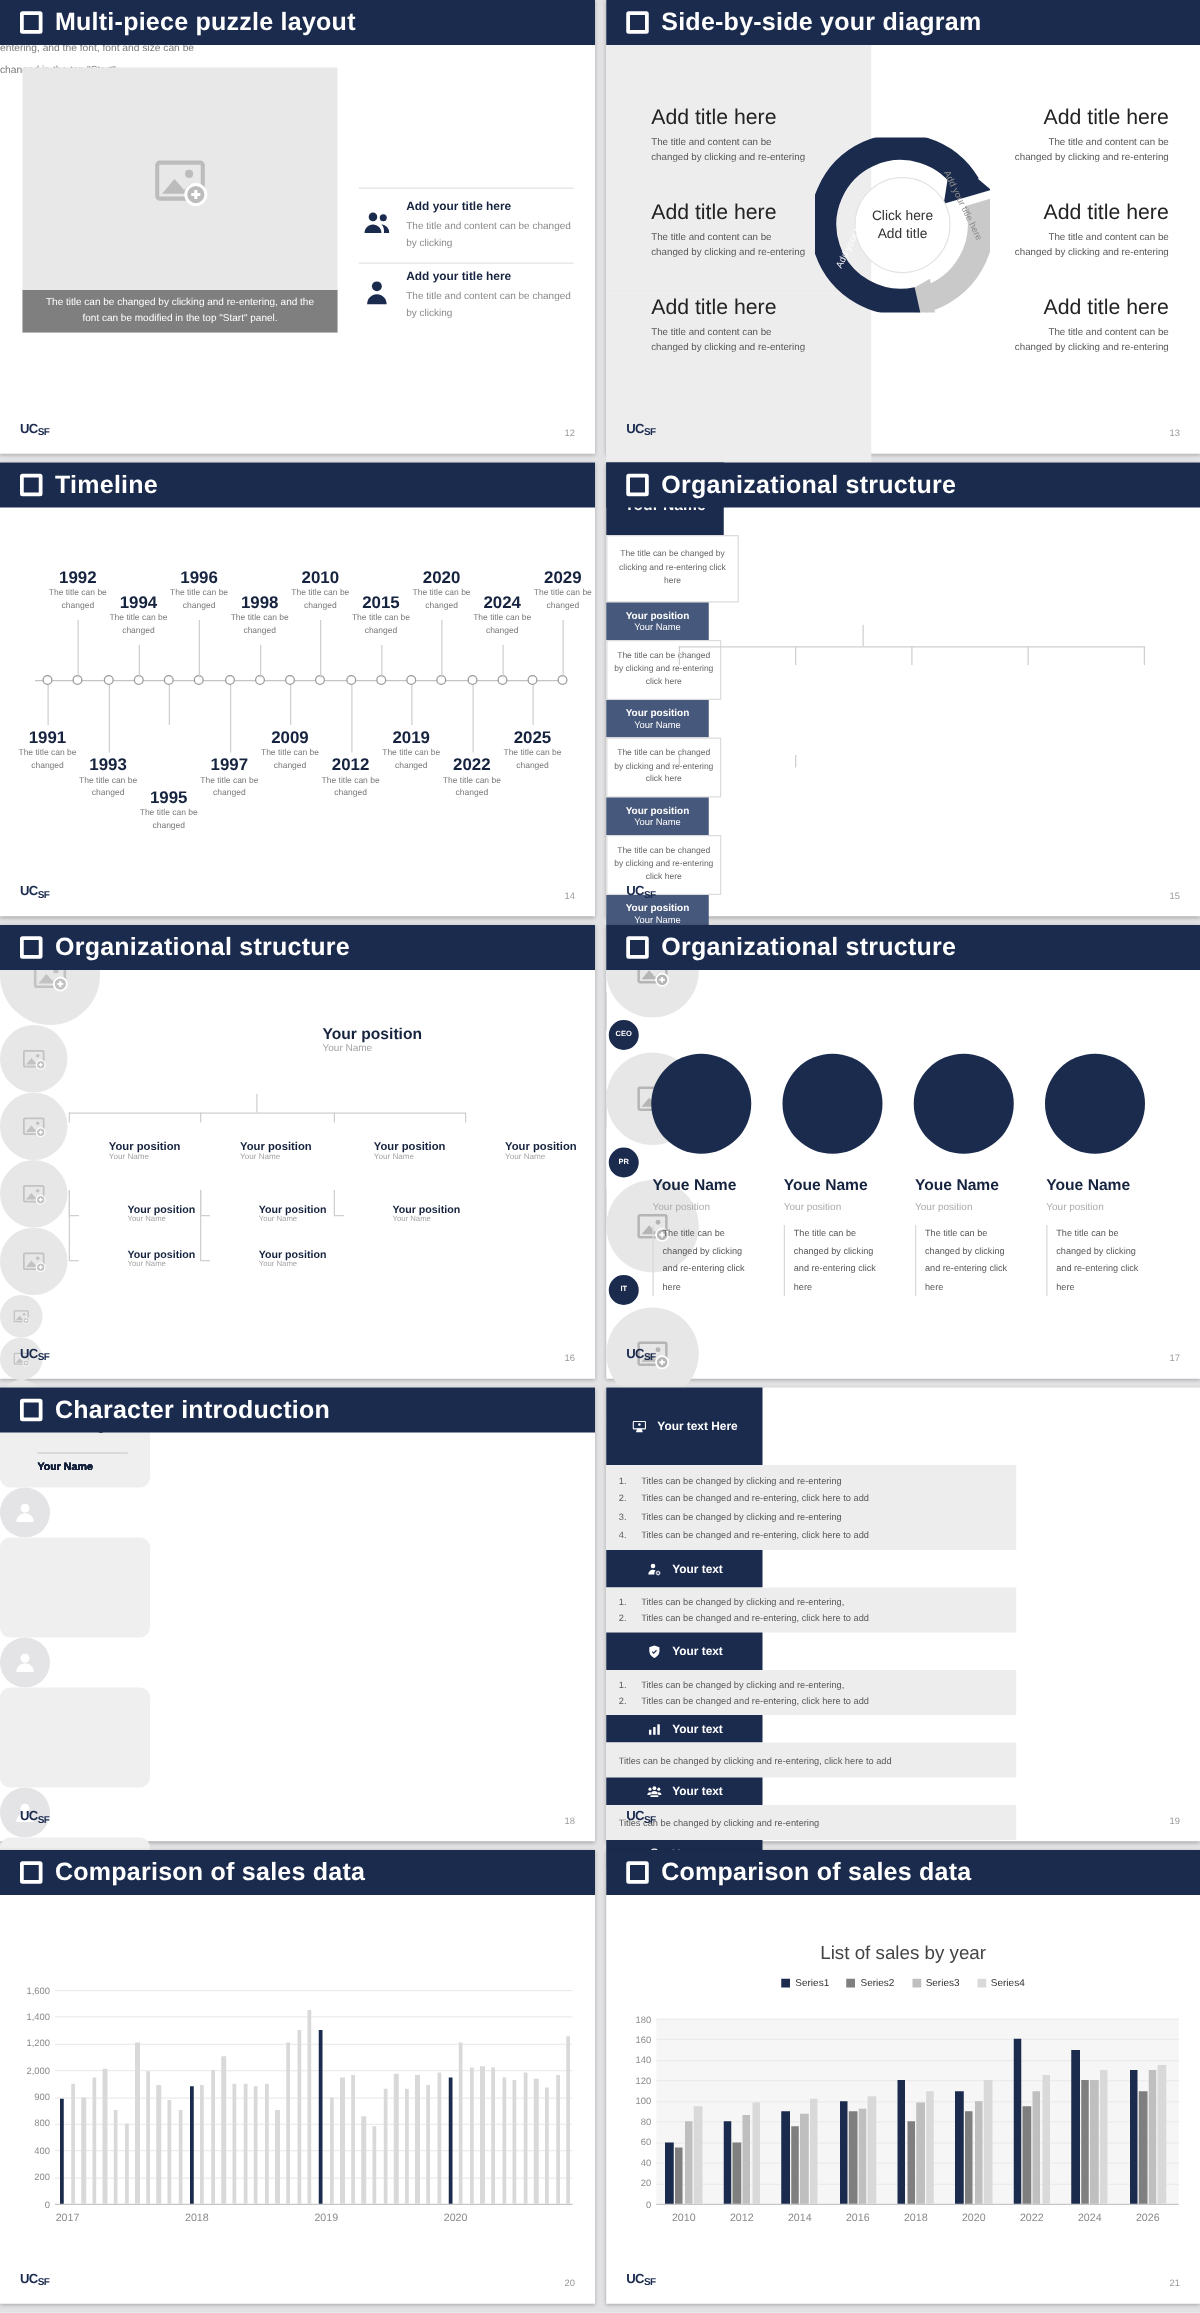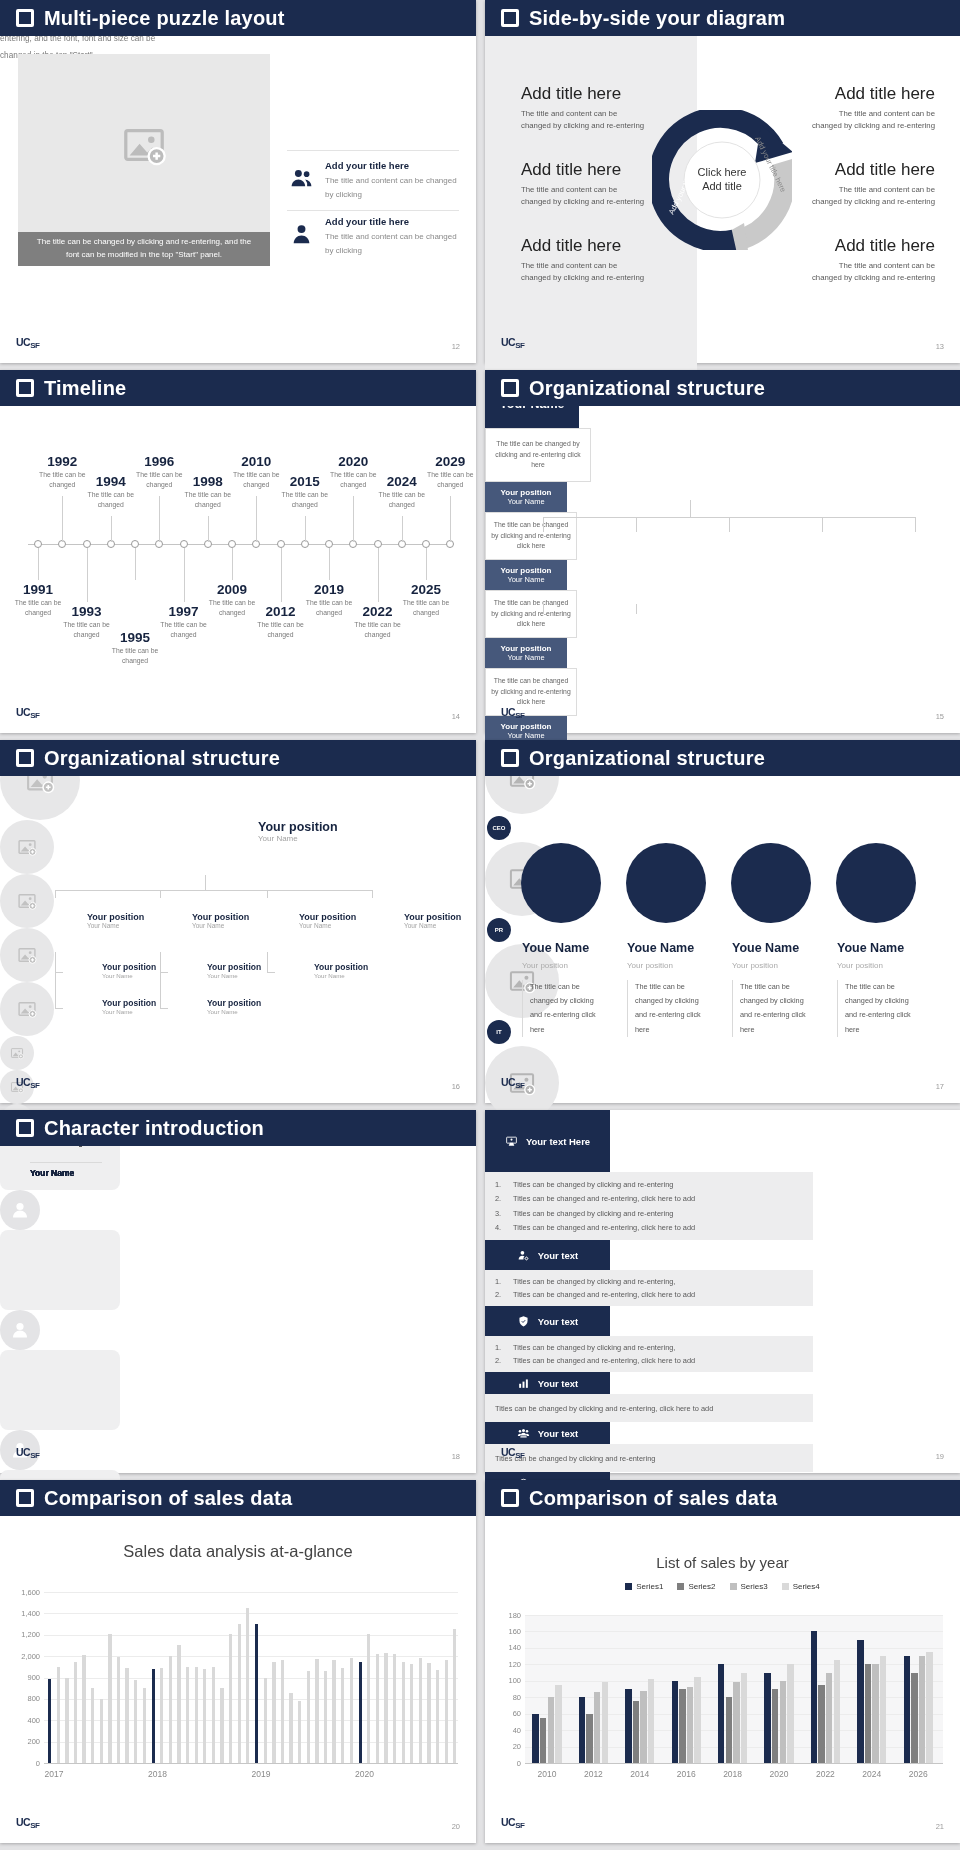--- a/index.html
+++ b/index.html
@@ -743,21 +743,20 @@
       </div>
     <span class="logo"><span>UC</span><b>SF</b></span>
     <span class="pagenum">19</span>
   </section>
     <section class="slide" style="left:0px;top:1480px;width:476px;height:363px;">
     <header class="shead">
         <span class="hdr-box"></span>
         <h2 class="htitle">Comparison of sales data</h2>
       </header>
     <div class="ab" style="left:0;top:0;width:476px;height:363px;">
-        <div class="ctitle ab" style="left:0;top:62px;width:476px;font-size:16.5px;">Sales data analysis at-a-glance</div>
         <div class="gridl ab" style="left:44px;top:283.0px;width:414px;background:#c6c6c6;"></div>
         <div class="ylab ab" style="left:8px;top:278.5px;width:32px;">0</div>
         <div class="gridl ab" style="left:44px;top:261.6px;width:414px;"></div>
         <div class="ylab ab" style="left:8px;top:257.1px;width:32px;">200</div>
         <div class="gridl ab" style="left:44px;top:240.3px;width:414px;"></div>
         <div class="ylab ab" style="left:8px;top:235.8px;width:32px;">400</div>
         <div class="gridl ab" style="left:44px;top:218.9px;width:414px;"></div>
         <div class="ylab ab" style="left:8px;top:214.4px;width:32px;">800</div>
         <div class="gridl ab" style="left:44px;top:197.5px;width:414px;"></div>
         <div class="ylab ab" style="left:8px;top:193.0px;width:32px;">900</div>

